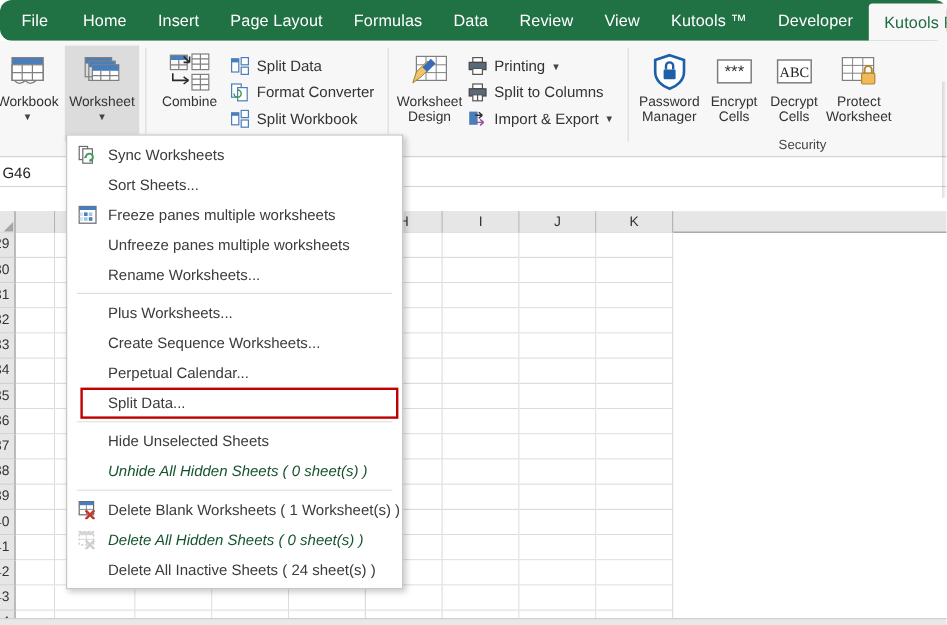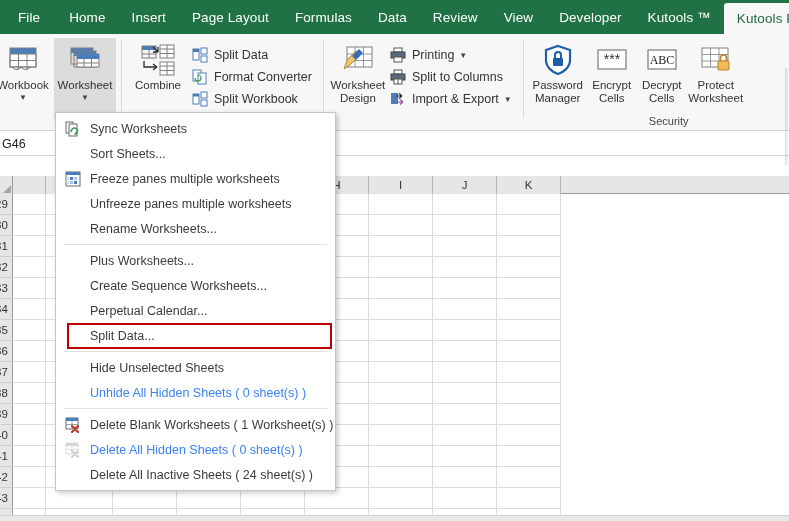--- a/index.html
+++ b/index.html
@@ -18,20 +18,21 @@
   }
 
   
   .tabstrip {
     position: absolute; left: 0; top: 0;
     width: 789px; height: 34px;
     background: #207245;
     display: flex;
     align-items: stretch;
     padding-left: 4px;
+    border-radius: 10px;
   }
   .tab {
     display: flex; align-items: center;
     padding: 0 13px;
     color: #ffffff;
     font-size: 13.5px;
     letter-spacing: .1px;
     white-space: nowrap;
     cursor: default;
   }
@@ -208,21 +209,21 @@
   }
   .mitem {
     display: flex; align-items: center;
     height: 25px;
     padding-left: 4px;
     font-size: 12.5px;
     color: #3b3b3b;
     cursor: default;
     white-space: nowrap;
   }
-  .mitem.disabled { color: #3b82f6; }
+  .mitem.disabled { color: #14532d; font-style: italic; }
   .mitem .mico { width: 26px; min-width: 26px; display: flex; align-items: center; justify-content: center; }
   .mitem .mlbl { margin-left: 4px; }
   .msep { height: 1px; background: #e0e0e0; margin: 3px 8px 3px 8px; }
 
   .redbox {
     position: absolute;
     left: 11px; top: 193px;
     width: 265px; height: 26px;
     border: 2px solid #c00000;
     z-index: 60;
@@ -242,22 +243,22 @@
 
   <div class="tabstrip" id="tabstrip">
       <div class="tab first">File</div>
       <div class="tab">Home</div>
       <div class="tab">Insert</div>
       <div class="tab">Page Layout</div>
       <div class="tab">Formulas</div>
       <div class="tab">Data</div>
       <div class="tab">Review</div>
       <div class="tab">View</div>
+      <div class="tab">Kutools ™</div>
       <div class="tab">Developer</div>
-      <div class="tab">Kutools ™</div>
       <div class="tab active">Kutools Plus</div>
     </div>
 
   <div class="ribbon">
     <div class="ribbon-inner">
 
       <div class="rgroup">
         <div class="rgroup-items">
           <div class="bigbtn" style="margin-left:-8px;">
             <span class="ico">

